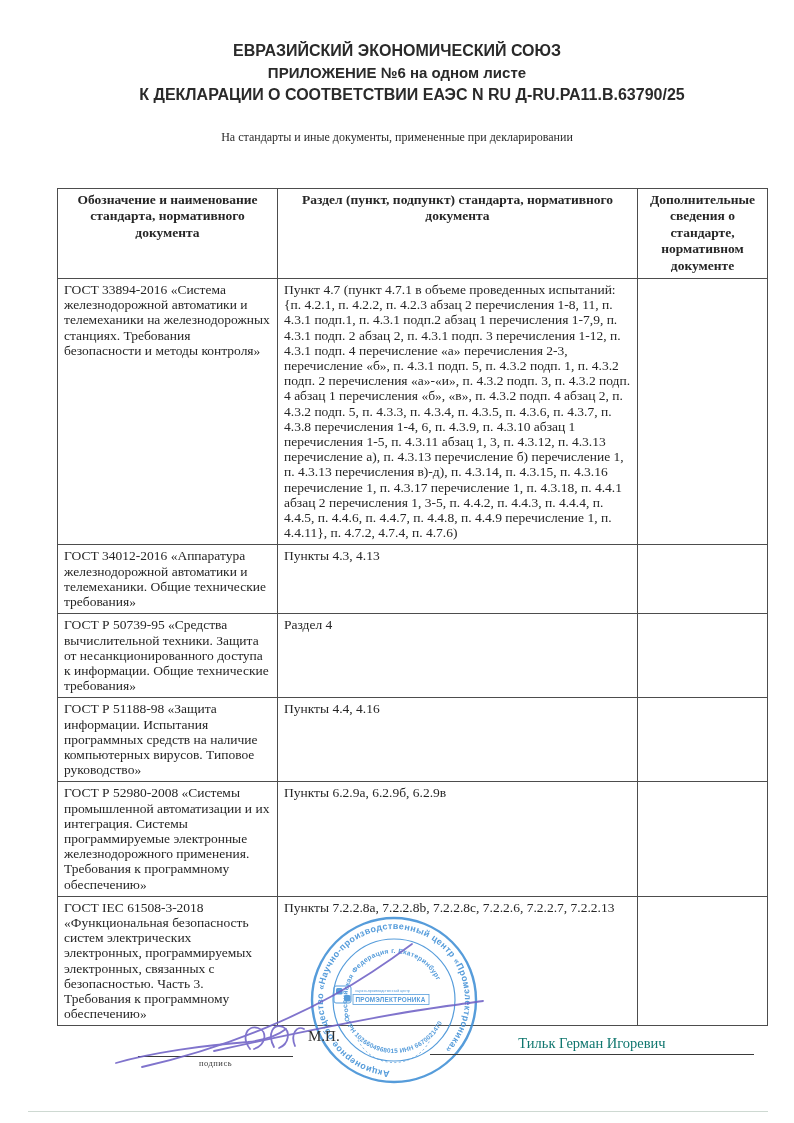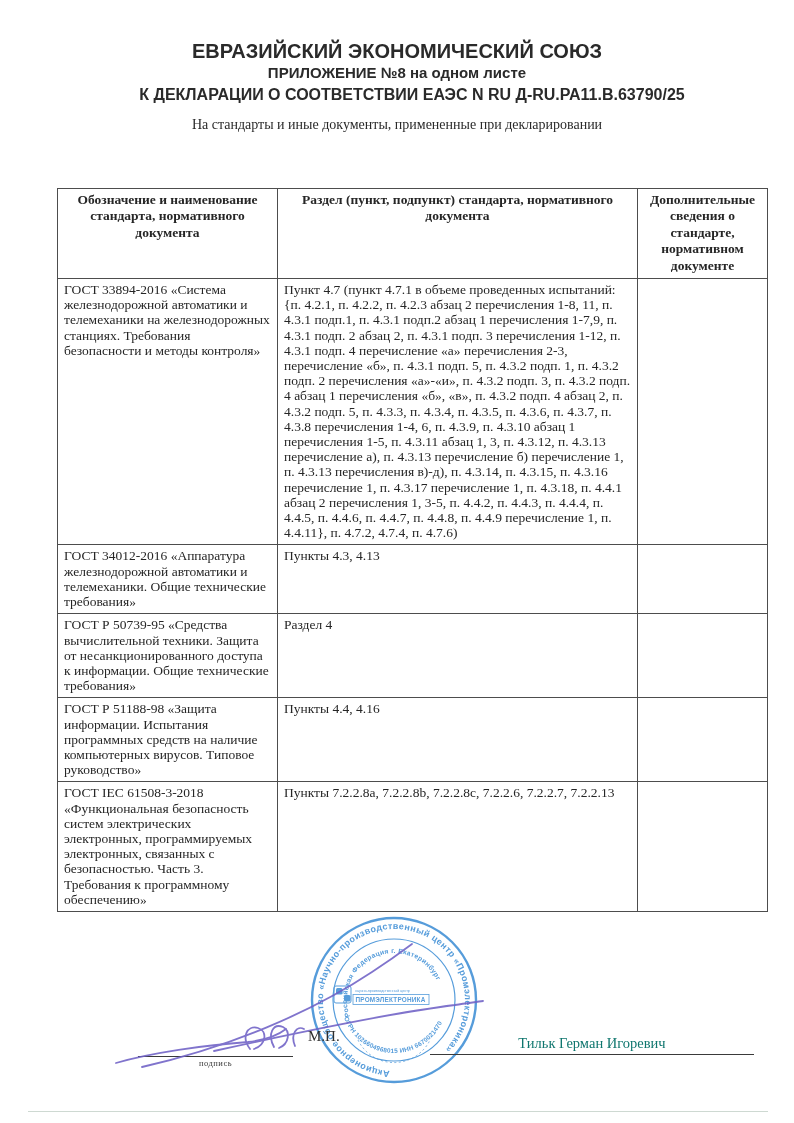--- a/index.html
+++ b/index.html
@@ -8,33 +8,33 @@
     width:794px;height:1123px;
     background:#ffffff;
     font-family:"Liberation Serif", serif;
     color:#262626;
     overflow:hidden;
   }
   
   .doc-header{position:absolute;top:40px;left:0;width:794px;text-align:center;}
   .title-main{
     font-family:"Liberation Sans", sans-serif;
-    font-weight:bold;font-size:20px;line-height:22px;color:#2a2a2a;
+    font-weight:bold;font-size:16px;line-height:22px;color:#2a2a2a;
   }
   .title-sub{
     font-family:"Liberation Sans", sans-serif;
     font-weight:bold;font-size:15px;line-height:22px;color:#2a2a2a;
   }
   .title-decl{
     font-family:"Liberation Sans", sans-serif;
     font-weight:bold;font-size:16px;line-height:22px;color:#2a2a2a;padding-left:30px;
   }
   .title-note{
     font-family:"Liberation Serif", serif;
-    font-size:14px;line-height:22px;margin-top:8px;color:#2a2a2a;
+    font-size:12px;line-height:22px;margin-top:20px;color:#2a2a2a;
   }
   
   table.standards{
     position:absolute;left:57px;top:144px;
     width:710px;border-collapse:collapse;table-layout:fixed;
     font-size:13.5px;line-height:15.2px;margin-top:44px;
   }
   table.standards col.c1{width:220px;}
   table.standards col.c2{width:360px;}
   table.standards col.c3{width:130px;}
@@ -78,21 +78,21 @@
     background:#c9d5cd;opacity:.9;
   }
 </style>
 </head>
 <body>
 
 <div class="page">
 
   <div class="doc-header">
     <div class="title-main">ЕВРАЗИЙСКИЙ ЭКОНОМИЧЕСКИЙ СОЮЗ</div>
-    <div class="title-sub">ПРИЛОЖЕНИЕ №8 на одном листе</div>
+    <div class="title-sub">ПРИЛОЖЕНИЕ №6 на одном листе</div>
     <div class="title-decl">К ДЕКЛАРАЦИИ О СООТВЕТСТВИИ ЕАЭС N RU Д-RU.РА11.В.63790/25</div>
     <div class="title-note">На стандарты и иные документы, примененные при декларировании</div>
   </div>
 
   <table class="standards">
     <colgroup>
         <col class="c1">
         <col class="c2">
         <col class="c3">
       </colgroup>
@@ -113,20 +113,25 @@
         <td></td>
       </tr>
       <tr class="r4">
         <td>ГОСТ Р 50739-95 «Средства вычислительной техники. Защита от несанкционированного доступа к информации. Общие технические требования»</td>
         <td>Раздел 4</td>
         <td></td>
       </tr>
       <tr class="r5">
         <td>ГОСТ Р 51188-98 «Защита информации. Испытания программных средств на наличие компьютерных вирусов. Типовое руководство»</td>
         <td>Пункты 4.4, 4.16</td>
+        <td></td>
+      </tr>
+      <tr class="r6">
+        <td>ГОСТ Р 52980-2008 «Системы промышленной автоматизации и их интеграция. Системы программируемые электронные железнодорожного применения. Требования к программному обеспечению»</td>
+        <td>Пункты 6.2.9а, 6.2.9б, 6.2.9в</td>
         <td></td>
       </tr>
       <tr class="r7">
         <td>ГОСТ IEC 61508-3-2018 «Функциональная безопасность систем электрических электронных, программируемых электронных, связанных с безопасностью. Часть 3. Требования к программному обеспечению»</td>
         <td>Пункты 7.2.2.8а, 7.2.2.8b, 7.2.2.8с, 7.2.2.6, 7.2.2.7, 7.2.2.13</td>
         <td></td>
       </tr>
     </tbody>
   </table>
 

